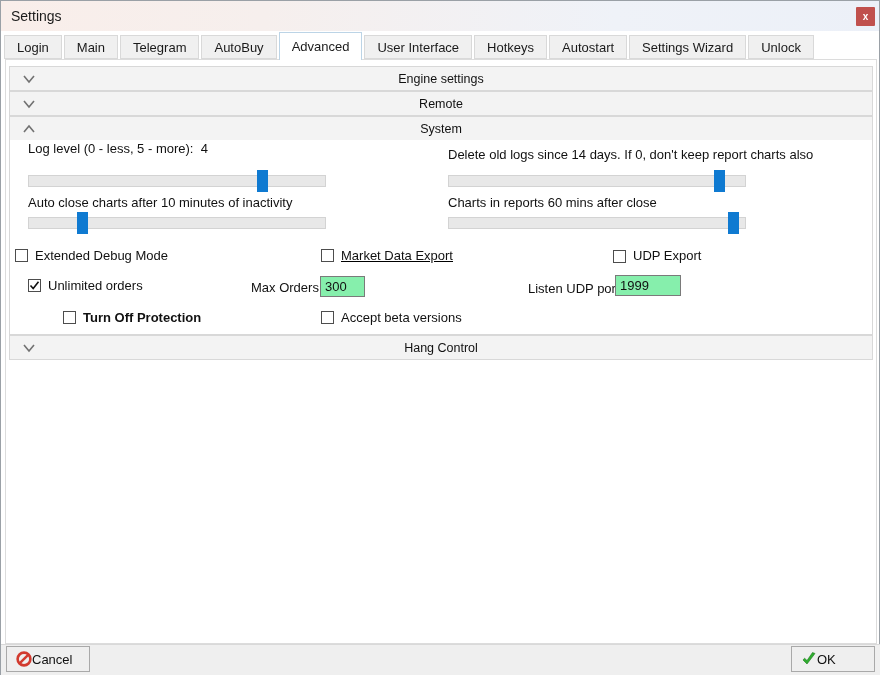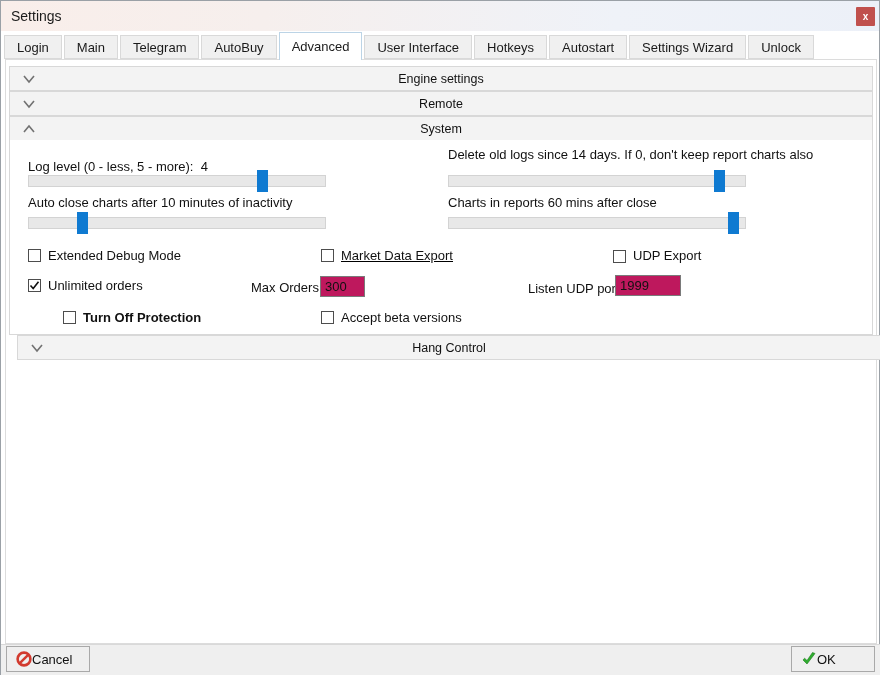--- a/index.html
+++ b/index.html
@@ -45,21 +45,21 @@
   .check-row { position:absolute; display:flex; align-items:center; cursor:pointer; }
   .cb { width:13px; height:13px; background:#ffffff; border:1px solid #4d4d4d; margin-right:7px;
     display:flex; align-items:center; justify-content:center; flex:0 0 13px; }
   .cb svg { display:none; }
   .cb.checked svg { display:block; }
   .cb-label { font-size:13px; color:#111; white-space:pre; }
   .cb-label.bold { font-weight:bold; }
 
   
   .text-input { position:absolute; height:21px; border:1px solid #7a7a7a; font-family:"Liberation Sans",sans-serif;
-    font-size:13px; padding:0 4px; color:#111; background:#be185d; }
+    font-size:13px; padding:0 4px; color:#111; background:#86efac; }
 
   
   .footer { position:absolute; left:0; top:643px; width:880px; height:32px;
     background:#efefef; border-top:1px solid #d9d9d9; }
   .btn { position:absolute; top:645px; width:84px; height:26px; background:#efefef;
     border:1px solid #a9a9a9; display:flex; align-items:center; font-size:13px; color:#111; cursor:pointer; }
   .btn .btn-icon { margin-left:9px; width:16px; height:16px; flex:0 0 16px; }
   .btn .btn-label { flex:1; text-align:left; margin-right:6px; }
 </style>
 </head>
@@ -101,41 +101,41 @@
   </div>
   <div class="acc-header" style="top:90px;">
     <svg class="chev" viewBox="0 0 14 12">
         <polyline points="2,3 7,9 12,3" fill="none" stroke="#717171" stroke-width="1.6"></polyline>
       </svg>
     <span class="acc-label">Remote</span>
   </div>
 
   <div class="sys-panel"></div>
 
-  <span class="lbl" style="left:27px; top:158px;">Log level (0 - less, 5 - more):  4</span>
+  <span class="lbl" style="left:27px; top:140px;">Log level (0 - less, 5 - more):  4</span>
   <div class="slider" style="left:27px; top:174px;">
     <div class="thumb" style="left: 228px;"></div>
   </div>
 
   <span class="lbl" style="left:27px; top:194px;">Auto close charts after 10 minutes of inactivity</span>
   <div class="slider" style="left:27px; top:216px;">
     <div class="thumb" style="left: 48px;"></div>
   </div>
 
   <span class="lbl" style="left:447px; top:146px;">Delete old logs since 14 days. If 0, don't keep report charts also</span>
   <div class="slider" style="left:447px; top:174px;">
     <div class="thumb" style="left: 265px;"></div>
   </div>
 
   <span class="lbl" style="left:447px; top:194px;">Charts in reports 60 mins after close</span>
   <div class="slider" style="left:447px; top:216px;">
     <div class="thumb" style="left: 279px;"></div>
   </div>
 
-  <label class="check-row" style="left:27px; top:247px;">
+  <label class="check-row" style="left:14px; top:247px;">
     <span class="cb"></span>
     <span class="cb-label">Extended Debug Mode</span>
   </label>
   <label class="check-row" style="left:320px; top:247px;text-decoration:underline;">
     <span class="cb"></span>
     <span class="cb-label">Market Data Export</span>
   </label>
   <label class="check-row" style="left:612px; top:247px;align-items:flex-end;">
     <span class="cb"></span>
     <span class="cb-label">UDP Export</span>
@@ -156,21 +156,21 @@
 
   <label class="check-row" style="left:27px; top:309px;margin-left:35px;">
     <span class="cb"></span>
     <span class="cb-label bold">Turn Off Protection</span>
   </label>
   <label class="check-row" style="left:320px; top:309px;">
     <span class="cb"></span>
     <span class="cb-label">Accept beta versions</span>
   </label>
 
-  <div class="acc-header" style="top:334px;margin-left:8px;">
+  <div class="acc-header" style="top:334px;">
     <svg class="chev" viewBox="0 0 14 12">
         <polyline points="2,3 7,9 12,3" fill="none" stroke="#717171" stroke-width="1.6"></polyline>
       </svg>
     <span class="acc-label">Hang Control</span>
   </div>
 
   <div class="footer"></div>
   <button class="btn" style="left:5px;">
     <svg class="btn-icon" viewBox="0 0 16 16">
       <circle cx="8" cy="8" r="6.4" fill="none" stroke="#d23a2e" stroke-width="2.6"></circle>

